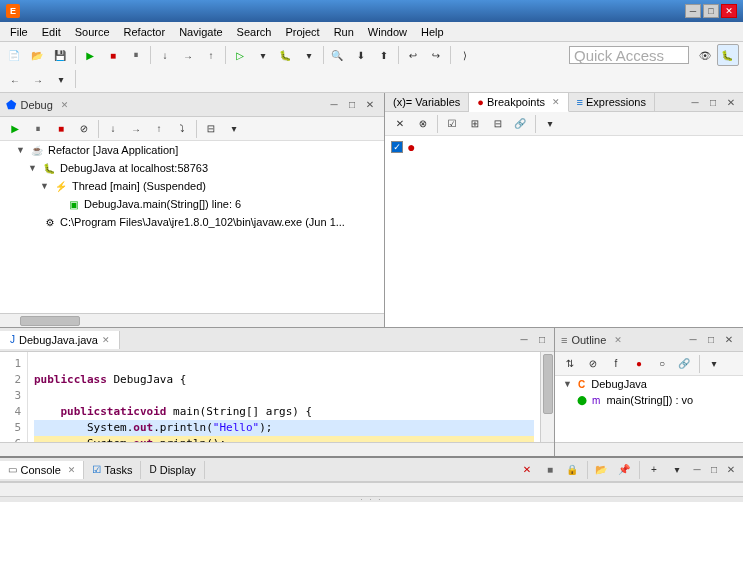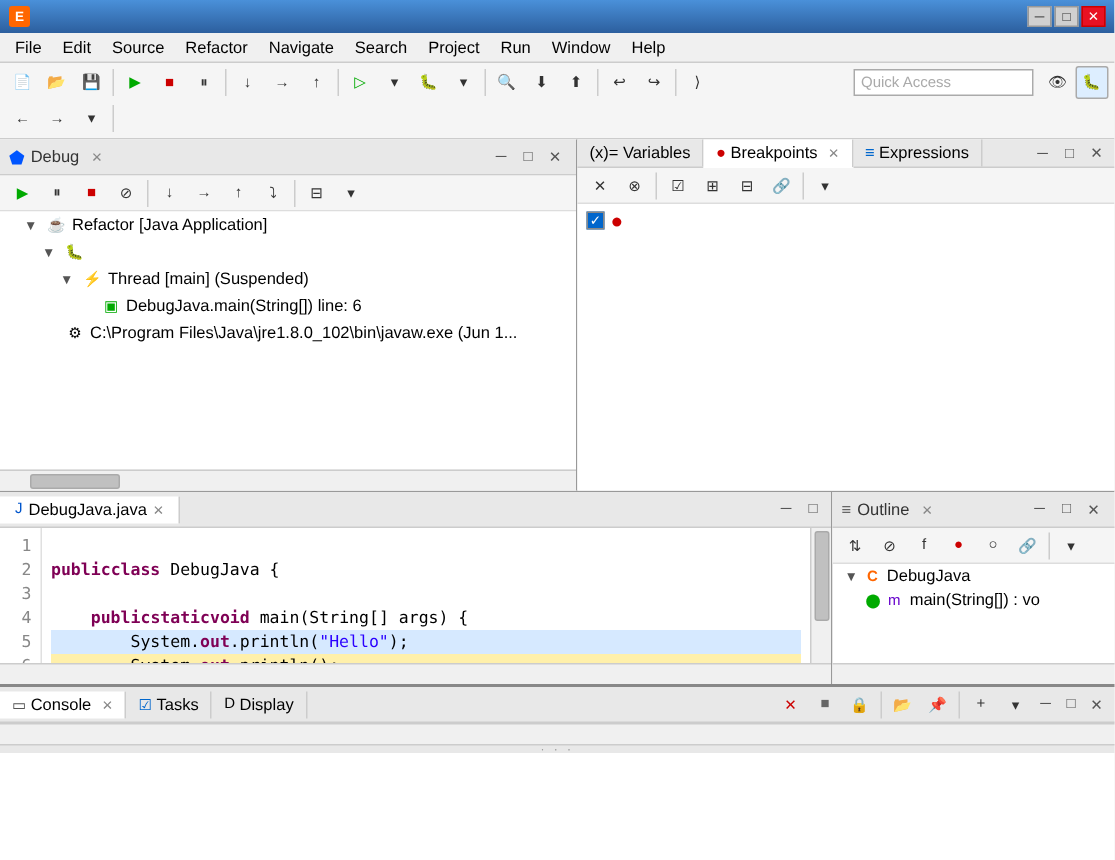--- a/index.html
+++ b/index.html
@@ -459,21 +459,21 @@
     <div class="tb-separator"></div>
     <button class="tb-btn">🔍</button>
     <button class="tb-btn">⬇</button>
     <button class="tb-btn">⬆</button>
     <div class="tb-separator"></div>
     <button class="tb-btn">↩</button>
     <button class="tb-btn">↪</button>
     <div class="tb-separator"></div>
     <button class="tb-btn">⟩</button>
     <div class="quick-access-box">
-      <span style="color:#aaa; font-size:10px;">Quick Access</span>
+      <span style="color:#aaa; font-size:15px;">Quick Access</span>
     </div>
     <button class="tb-btn" style="margin-left:4px">👁</button>
     <button class="tb-btn" style="border:1px solid #aaa; background:#ddeeff;">🐛</button>
   </div>
   <div class="toolbar-row" style="margin-top:1px;">
     <button class="tb-btn">←</button>
     <button class="tb-btn">→</button>
     <button class="tb-btn">▾</button>
     <div class="tb-separator"></div>
   </div>
@@ -511,20 +511,21 @@
       <div class="panel-content debug-scroll">
 
         <div class="tree-item indent-1">
           <span class="tree-expand">▼</span>
           <span class="tree-icon app-icon">☕</span>
           <span>Refactor [Java Application]</span>
         </div>
         <div class="tree-item indent-2">
           <span class="tree-expand">▼</span>
           <span class="tree-icon bug-icon">🐛</span>
+          <span>DebugJava at localhost:58763</span>
         </div>
         <div class="tree-item indent-3">
           <span class="tree-expand">▼</span>
           <span class="tree-icon thread-icon">⚡</span>
           <span>Thread [main] (Suspended)</span>
         </div>
         <div class="tree-item indent-4">
           <span class="tree-expand"> </span>
           <span class="tree-icon stack-icon">▣</span>
           <span>DebugJava.main(String[]) line: 6</span>

